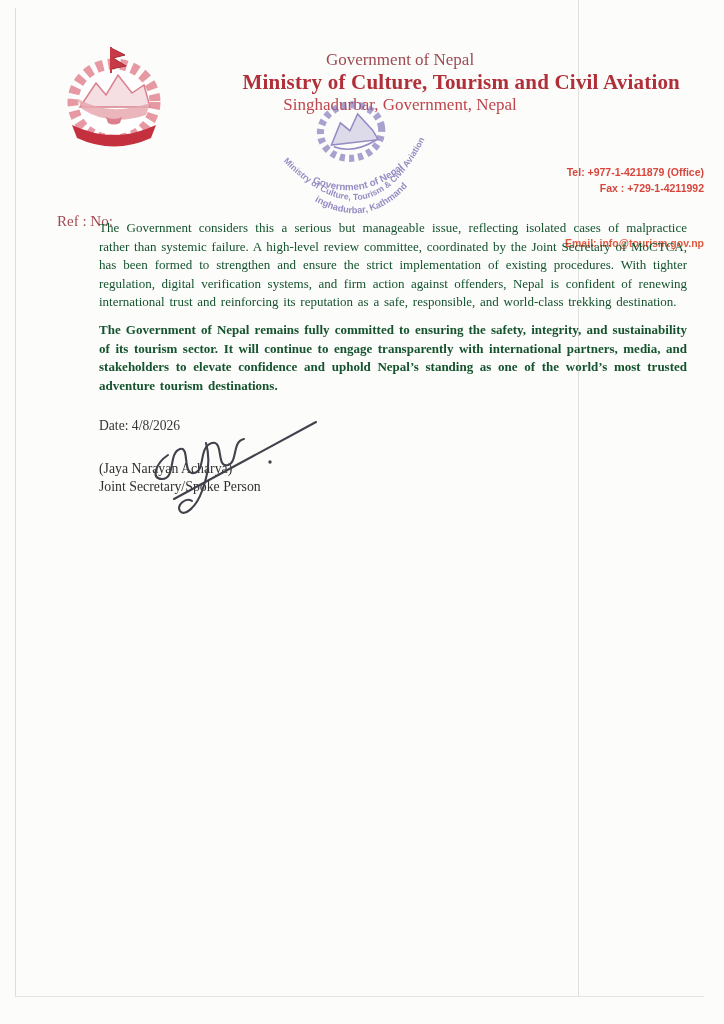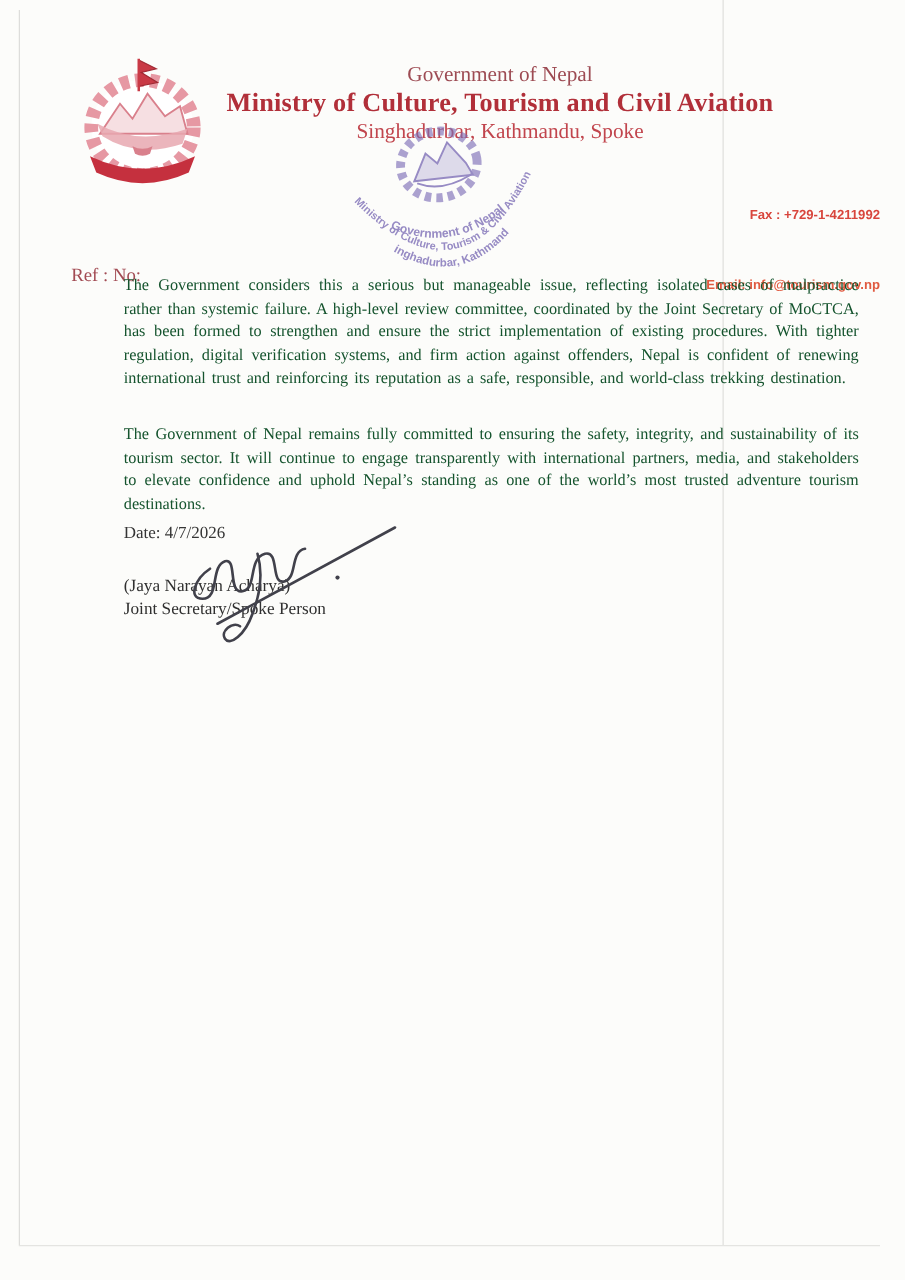--- a/index.html
+++ b/index.html
@@ -10,21 +10,21 @@
   }
   
   .edge-left{position:absolute;left:15px;top:8px;width:1px;height:988px;background:#dddddb;}
   .crease-line{position:absolute;left:578px;top:0;width:1px;height:996px;background:#e0e0dd;}
   .edge-bottom{position:absolute;left:15px;top:996px;width:689px;height:1px;background:#e4e4e1;}
 
   
   .emblem{position:absolute;left:58px;top:45px;width:112px;height:104px;}
   .header-text{position:absolute;left:120px;top:50px;width:560px;text-align:center;}
   .gov-line{font-size:17px;color:#9d4b53;line-height:20px;}
-  .ministry-line{font-size:21px;font-weight:bold;color:#b12f39;line-height:24px;letter-spacing:.2px;}
+  .ministry-line{font-size:21px;font-weight:bold;color:#b12f39;line-height:24px;letter-spacing:.2px;text-align:right;}
   .address-line{font-size:17px;color:#c1454d;line-height:21px;}
 
   .ref-label{position:absolute;left:57px;top:173px;font-size:15px;color:#a24b53;margin-top:40px;}
 
   .contact{position:absolute;left:404px;top:165px;width:300px;text-align:right;
     font-family:"Liberation Sans",sans-serif;font-weight:bold;}
   .contact div{font-size:10.5px;line-height:15.5px;}
   .c-tel,.c-fax{color:#d8453c;}
   .c-email,.c-web{color:#e05a40;margin-top:40px;}
 
@@ -32,21 +32,21 @@
   .stamp{position:absolute;left:274px;top:96px;width:166px;height:146px;
     transform:rotate(-9deg);opacity:.78;pointer-events:none;z-index:5;}
   .stamp text{font-family:"Liberation Sans",sans-serif;fill:#7b6cb5;font-weight:bold;}
 
   
   .body-block{position:absolute;left:99px;top:219px;width:588px;}
   .body-block p{
     margin:0;text-align:justify;font-size:13px;line-height:18.6px;color:#14532d;
     word-spacing:1.5px;
   }
-  .body-block p + p{margin-top:26px;}
+  .body-block p + p{margin-top:9px;font-weight:bold;}
 
   .date-line{position:absolute;left:99px;top:418px;font-size:13.6px;color:#353535;}
   .sig-svg{position:absolute;left:130px;top:413px;width:200px;height:110px;z-index:6;}
   .signatory-name{position:absolute;left:99px;top:461px;font-size:13.8px;color:#303030;}
   .signatory-title{position:absolute;left:99px;top:479px;font-size:13.8px;color:#303030;}
 </style>
 </head>
 <body>
 
 <div class="page">
@@ -67,26 +67,27 @@
     <path d="M20,54 Q52,72 92,58 L88,70 Q52,82 24,64 Z" fill="#e8a8b0" opacity="0.85"></path>
 
     <path d="M48,72 Q56,76 64,72 L62,78 Q56,81 50,78 Z" fill="#d9808c"></path>
 
     <path d="M14,80 Q56,100 98,80 L93,93 Q56,110 19,93 Z" fill="#c5303e"></path>
   </svg>
 
   <div class="header-text">
     <div class="gov-line">Government of Nepal</div>
     <div class="ministry-line">Ministry of Culture, Tourism and Civil Aviation</div>
-    <div class="address-line">Singhadurbar, Kathmandu, Spoke</div>
+    <div class="address-line">Singhadurbar, Government, Nepal</div>
   </div>
 
   <div class="ref-label">Ref : No:</div>
 
   <div class="contact">
+    <div class="c-tel">Tel: +977-1-4211879 (Office)</div>
     <div class="c-fax">Fax : +729-1-4211992</div>
     <div class="c-email">Email: info@tourism.gov.np</div>
   </div>
 
   <svg class="stamp" viewBox="0 0 162 142">
     <defs>
       <path id="sp1" d="M 34,76 Q 81,106 128,76" fill="none"></path>
       <path id="sp2" d="M 4,42 Q 81,160 158,42" fill="none"></path>
       <path id="sp3" d="M 36,96 Q 81,132 126,96" fill="none"></path>
     </defs>
@@ -104,21 +105,21 @@
     <text font-size="9">
       <textPath href="#sp3" startOffset="50%" text-anchor="middle">Singhadurbar, Kathmandu</textPath>
     </text>
   </svg>
 
   <div class="body-block">
     <p>The Government considers this a serious but manageable issue, reflecting isolated cases of malpractice rather than systemic failure. A high-level review committee, coordinated by the Joint Secretary of MoCTCA, has been formed to strengthen and ensure the strict implementation of existing procedures. With tighter regulation, digital verification systems, and firm action against offenders, Nepal is confident of renewing international trust and reinforcing its reputation as a safe, responsible, and world-class trekking destination.</p>
     <p>The Government of Nepal remains fully committed to ensuring the safety, integrity, and sustainability of its tourism sector. It will continue to engage transparently with international partners, media, and stakeholders to elevate confidence and uphold Nepal’s standing as one of the world’s most trusted adventure tourism destinations.</p>
   </div>
 
-  <div class="date-line">Date: 4/7/2026</div>
+  <div class="date-line">Date: 4/8/2026</div>
 
   <svg class="sig-svg" viewBox="0 0 200 110">
     <g fill="none" stroke="#41414b" stroke-width="2.1" stroke-linecap="round" stroke-linejoin="round">
       <path d="M38,42 C26,50 20,66 32,66 C46,66 38,40 50,36 C60,33 52,62 64,60 C76,58 68,34 82,30 C94,27 86,56 98,52 C108,49 102,28 114,26"></path>
       <path d="M76,30 C80,44 79,60 72,78 C66,95 54,104 50,98 C46,92 56,84 62,88"></path>
       <path d="M44,86 L186,9"></path>
       <circle cx="140" cy="49" r="1.7" fill="#41414b" stroke="none"></circle>
     </g>
   </svg>
 

